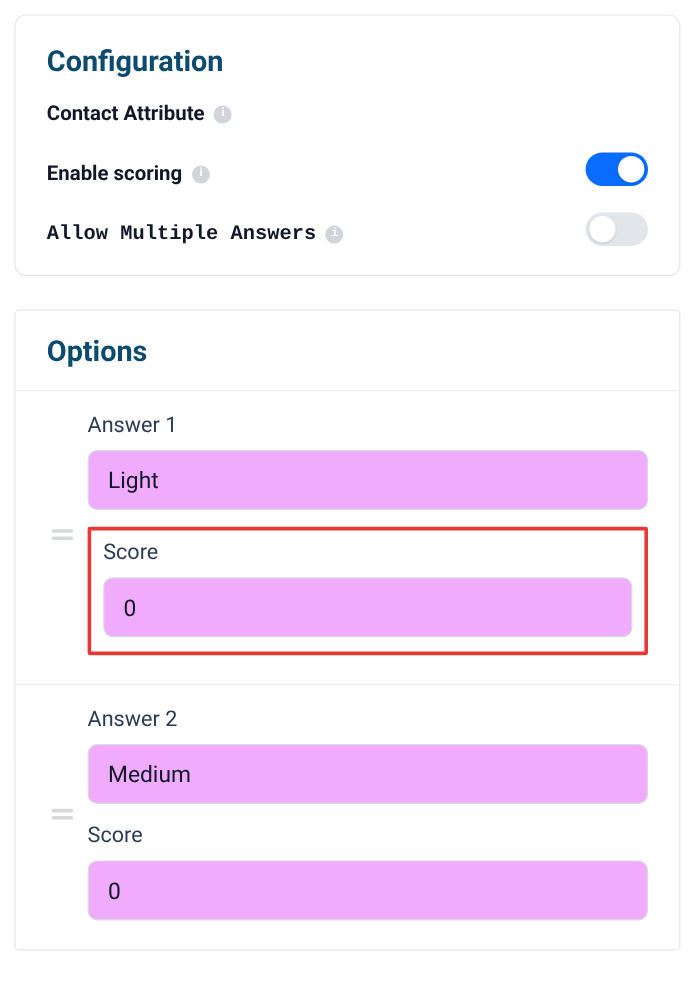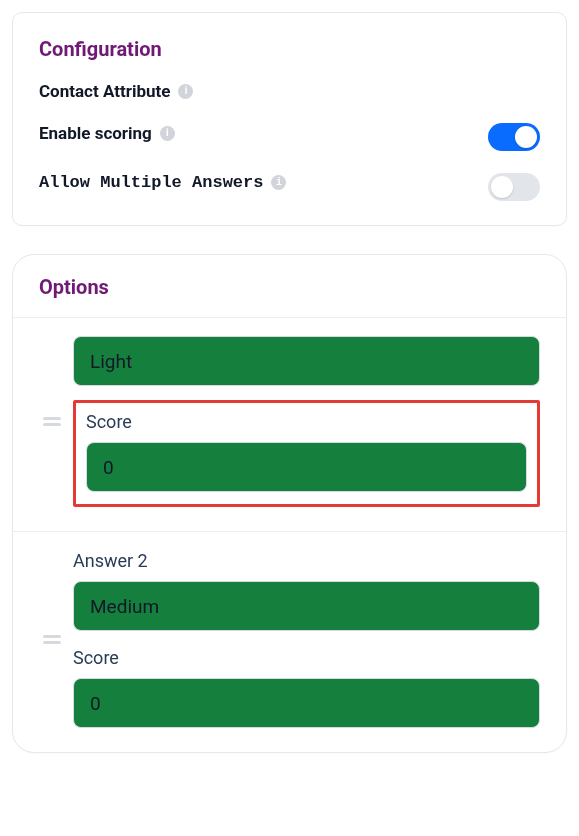--- a/index.html
+++ b/index.html
@@ -15,28 +15,28 @@
     }
     .card {
       background: #ffffff;
       border: 1px solid #e5e7eb;
       border-radius: 10px;
       padding: 24px 26px;
       margin-bottom: 28px;
       box-shadow: 0 1px 2px rgba(0,0,0,0.02);
     }
     .section-title {
-      font-size: 20px;
+      font-size: 24px;
       font-weight: 700;
-      color: #701a75;
+      color: #0c4a6e;
       margin-bottom: 20px;
     }
     .row {
       display: flex;
-      align-items: flex-start;
+      align-items: flex-end;
       justify-content: space-between;
       margin-bottom: 22px;
     }
     .row:last-child {
       margin-bottom: 0;
       font-family: Liberation Mono, monospace;
     }
     .label-wrap {
       display: flex;
       align-items: center;
@@ -122,21 +122,21 @@
       right: 3px;
     }
     .toggle-off .toggle-knob {
       left: 3px;
     }
 
     
     .options-card {
       background: #ffffff;
       border: 1px solid #e5e7eb;
-      border-radius: 22px;
+      border-radius: 4px;
       box-shadow: 0 1px 2px rgba(0,0,0,0.02);
       overflow: hidden;
     }
     .options-header {
       padding: 20px 26px 18px 26px;
       border-bottom: 1px solid #eceef1;
     }
     .option-row {
       display: flex;
       align-items: center;
@@ -182,21 +182,21 @@
     }
     .text-input {
       width: 100%;
       height: 50px;
       border: 1px solid #d7dbe0;
       border-radius: 8px;
       padding: 0 16px;
       font-size: 19px;
       color: #111827;
       font-family: inherit;
-      background: #15803d;
+      background: #f0abfc;
     }
     .score-block {
       margin-top: 16px;
     }
     .highlight-box {
       border: 3px solid #e53935;
       border-radius: 2px;
       padding: 8px 10px 12px 10px;
       margin-top: 14px;
     }
@@ -247,20 +247,21 @@
   </div>
 
   <div class="option-row">
     <div class="drag-handle">
       <div class="drag-lines">
           <span></span>
           <span></span>
         </div>
     </div>
     <div class="option-body">
+      <div class="sub-label">Answer 1</div>
       <input type="text" class="text-input" value="Light" style="">
 
       <div class="highlight-box">
         <div class="sub-label">Score</div>
         <input type="text" class="text-input" value="0" style="">
       </div>
     </div>
   </div>
 
   <div class="option-row">

